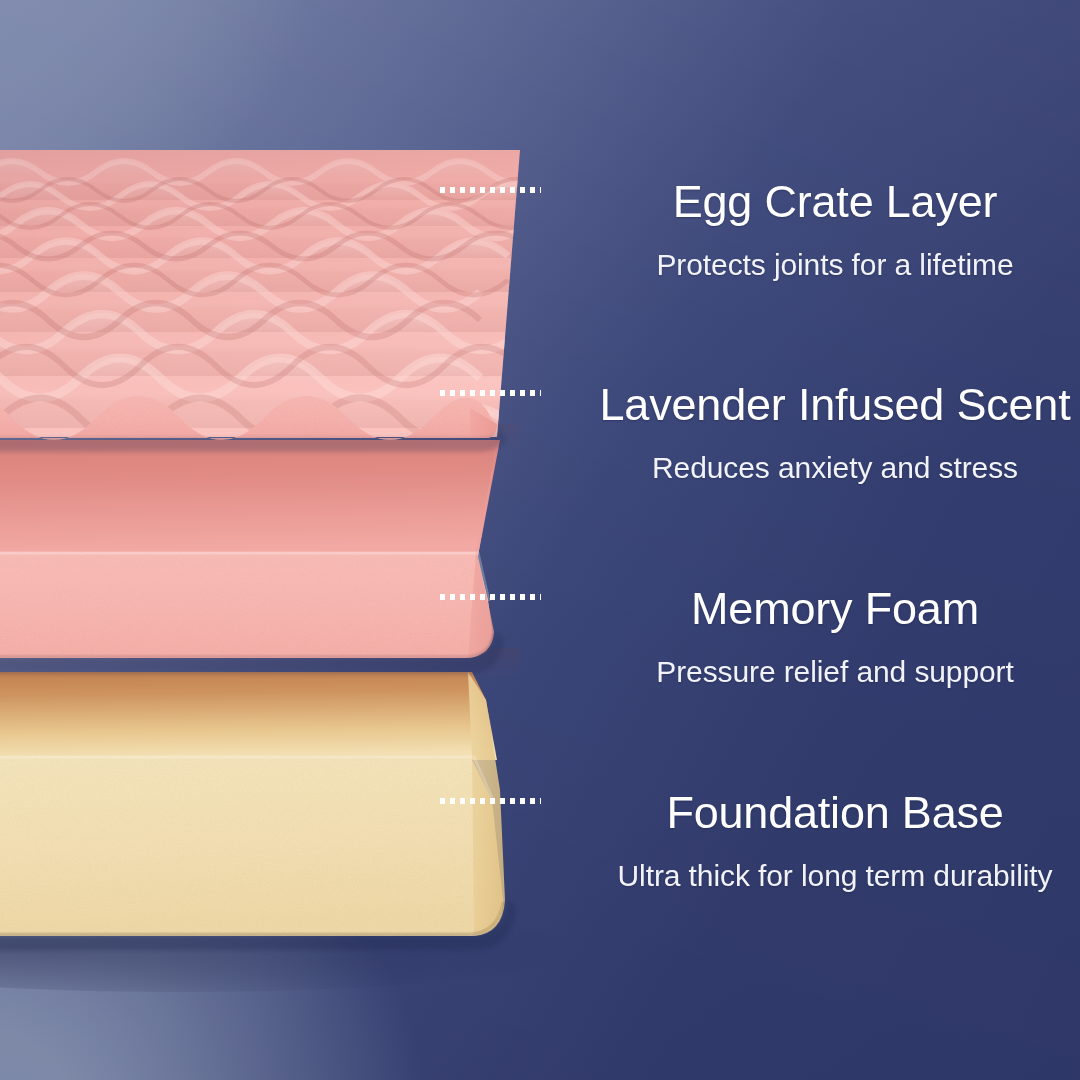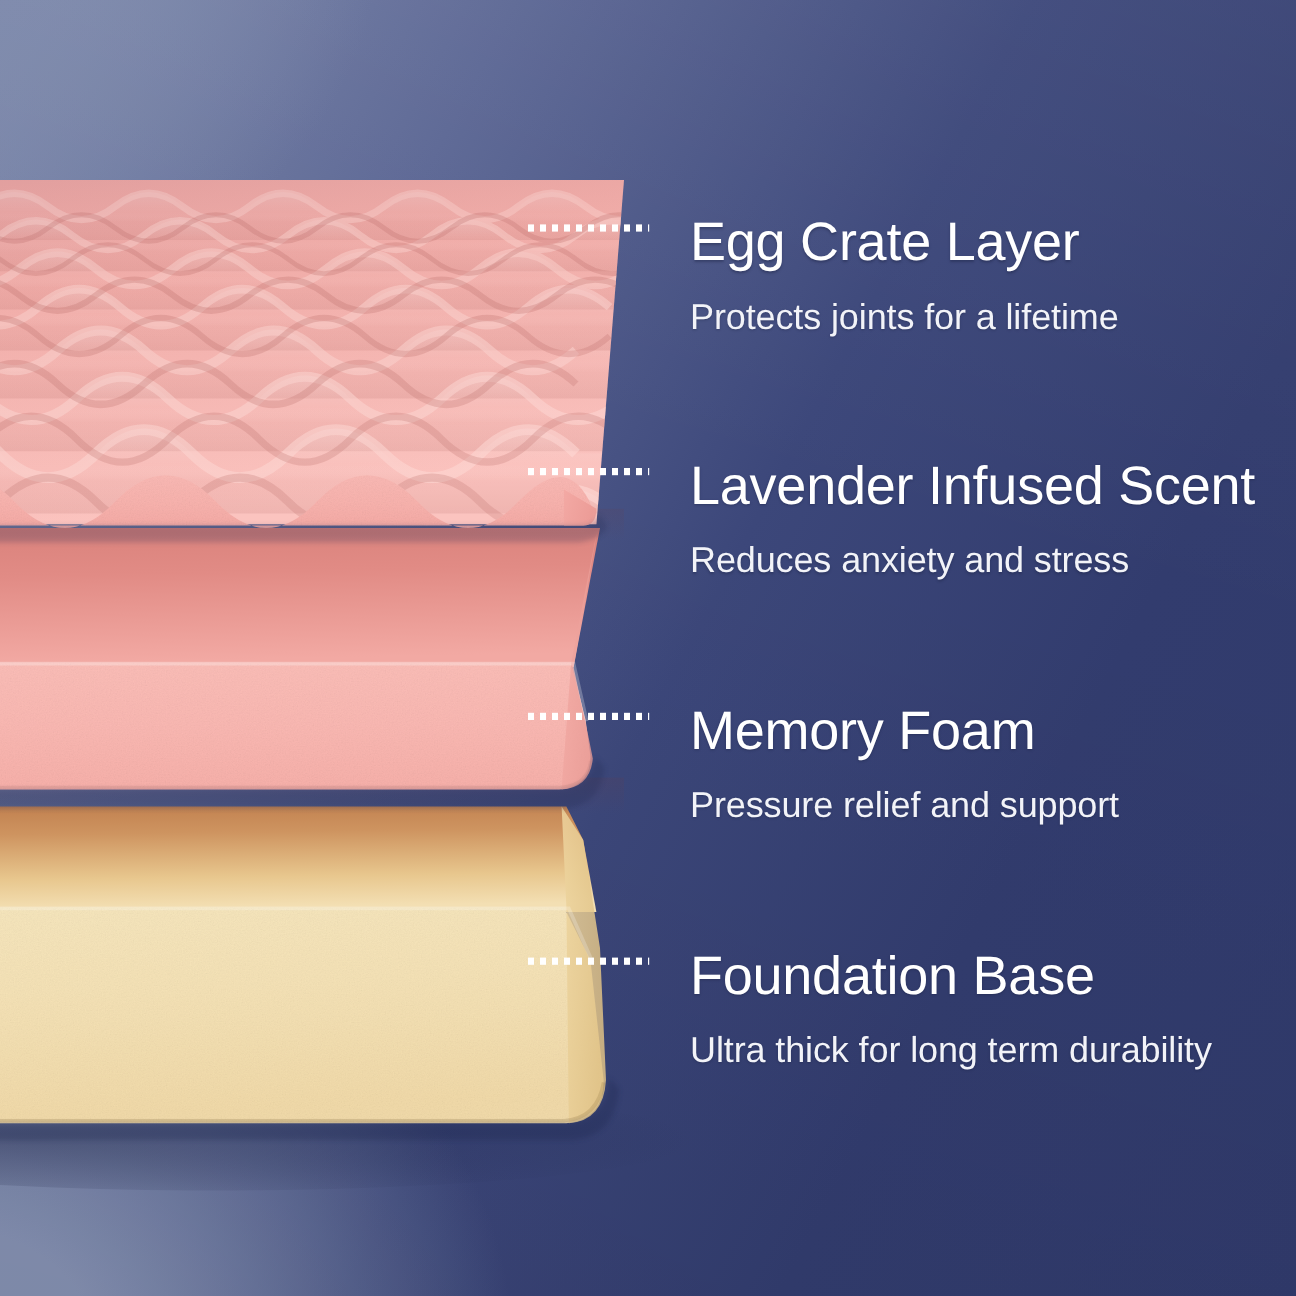--- a/index.html
+++ b/index.html
@@ -7,20 +7,21 @@
   body {
     font-family: "Liberation Sans", sans-serif;
     position:relative;
     background:#323c6e;
   }
 
   #stage {
     position:absolute; inset:0;
     width:1080px; height:1080px;
     overflow:hidden;
+    text-align:center;
   }
 
   
   .bg {
     position:absolute; inset:0;
     background:
       radial-gradient(ellipse 760px 620px at -4% 104%, #8490b1 0%, #8490b1 16%, rgba(132,144,177,0) 62%),
       radial-gradient(ellipse 640px 560px at -6% -6%, #7e8aac 0%, #7e8aac 14%, rgba(126,138,172,0) 60%),
       linear-gradient(118deg, #7e89ab 0%, #5d6895 26%, #3c477a 52%, #323c6e 74%, #303a6b 100%);
   }

